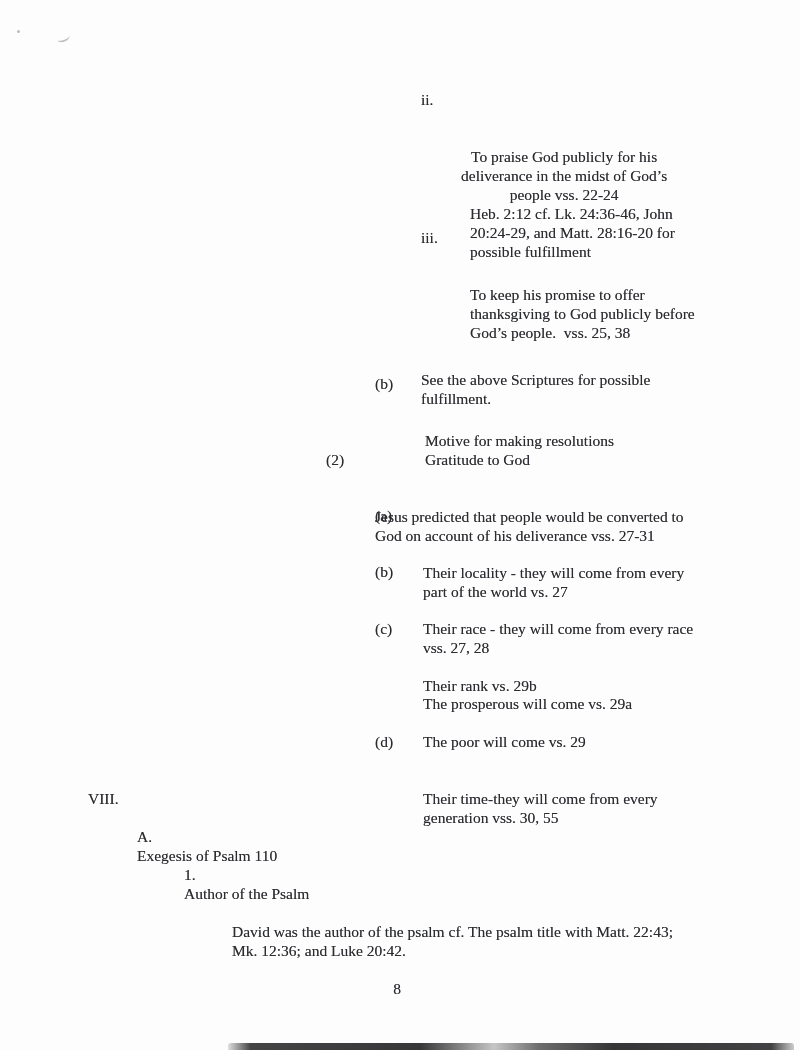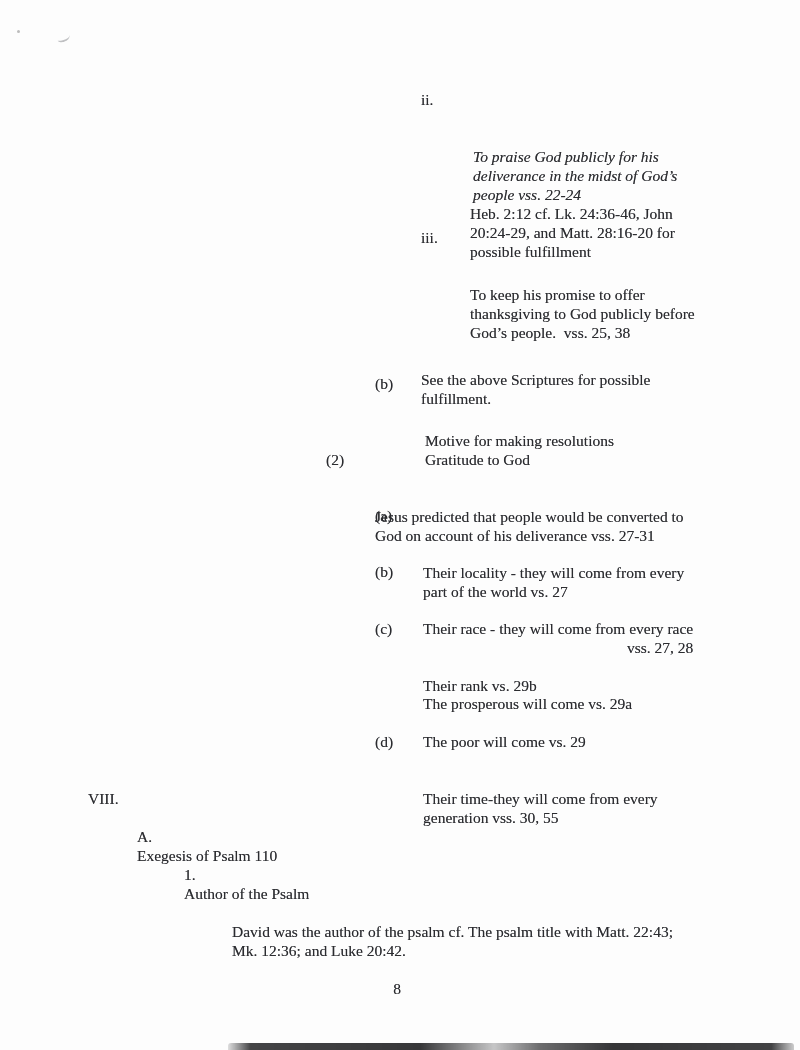--- a/index.html
+++ b/index.html
@@ -16,29 +16,29 @@
     position: absolute;
     font-size: 15.5px;
     line-height: 19px;
     white-space: pre-wrap;
     text-shadow: 0 0 0.4px rgba(40,40,45,0.55);
   }
   .row .marker { position: absolute; left: 0; top: 0; }
   .row .text { display: block; }
 
   
-  .r1  { left: 421px; top: 90px;  } .r1  .text { margin-left: 52px; font-style: italic; }
+  .r1  { left: 421px; top: 90px; text-align: center;  } .r1  .text { margin-left: 40px; }
   .r2  { left: 470px; top: 166px; }
   .r3  { left: 421px; top: 228px; } .r3  .text { margin-left: 49px; }
   .r4  { left: 421px; top: 332px; }
   .r5  { left: 375px; top: 374px; } .r5  .text { margin-left: 50px; }
   .r6  { left: 425px; top: 412px; }
   .r7  { left: 326px; top: 450px; } .r7  .text { margin-left: 49px; }
   .r8  { left: 375px; top: 506px; } .r8  .text { margin-left: 48px; }
-  .r9  { left: 375px; top: 562px; } .r9  .text { margin-left: 48px; text-align: right; }
+  .r9  { left: 375px; top: 562px; } .r9  .text { margin-left: 48px; }
   .r10 { left: 375px; top: 619px; } .r10 .text { margin-left: 48px; }
   .r11 { left: 423px; top: 656px; }
   .r12 { left: 423px; top: 694px; }
   .r13 { left: 375px; top: 732px; } .r13 .text { margin-left: 48px; }
   .r14 { left: 88px;  top: 789px; } .r14 .text { margin-left: 49px; }
   .r15 { left: 137px; top: 827px; } .r15 .text { margin-left: 47px; }
   .r16 { left: 184px; top: 865px; } .r16 .text { margin-left: 48px; }
 
   .page-number {
     position: absolute;

